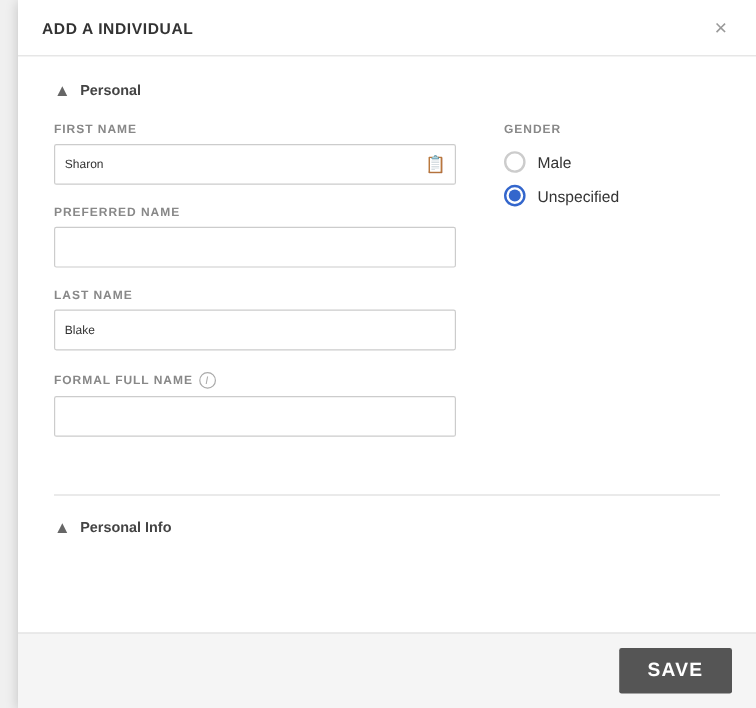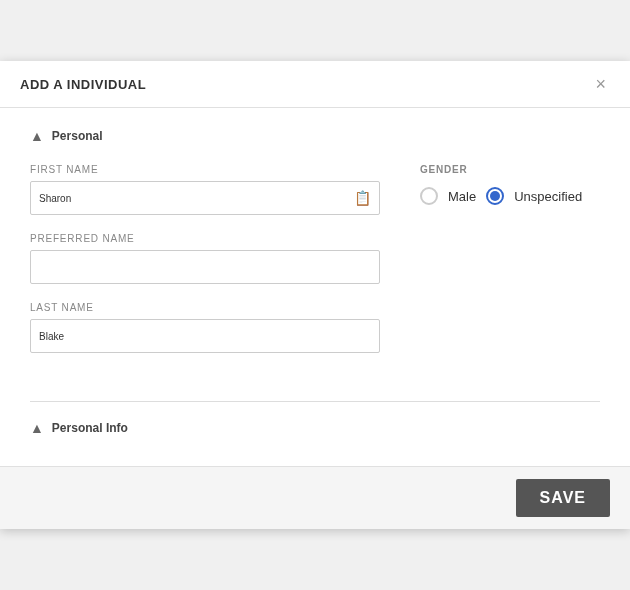--- a/index.html
+++ b/index.html
@@ -12,26 +12,27 @@
       font-family: Arial, Helvetica, sans-serif;
       background: #f0f0f0;
       display: flex;
       align-items: center;
       justify-content: center;
       min-height: 100vh;
     }
 
     .modal-container {
       width: 630px;
-      height: 468px;
+      height: 590px;
       background: #fff;
       display: flex;
       flex-direction: column;
       position: relative;
       box-shadow: 0 2px 10px rgba(0,0,0,0.2);
+      margin-left: 15px;
     }
 
     .modal-header {
       display: flex;
       align-items: center;
       justify-content: space-between;
       padding: 14px 20px;
       border-bottom: 1px solid #e0e0e0;
       background: #fff;
     }
@@ -117,21 +118,21 @@
       width: 180px;
     }
 
     .form-group {
       margin-bottom: 18px;
     }
 
     .form-label {
       display: block;
       font-size: 10px;
-      font-weight: normal;
+      font-weight: bold;
       color: #888;
       letter-spacing: 0.8px;
       text-transform: uppercase;
       margin-bottom: 6px;
     }
 
     .form-label-with-icon {
       display: flex;
       align-items: center;
       gap: 5px;
@@ -192,20 +193,21 @@
       font-size: 10px;
       font-weight: bold;
       color: #888;
       letter-spacing: 0.8px;
       text-transform: uppercase;
       margin-bottom: 12px;
     }
 
     .radio-group {
       display: flex;
+      flex-direction: column;
       gap: 10px;
     }
 
     .radio-item {
       display: flex;
       align-items: center;
       gap: 10px;
       cursor: pointer;
     }
 
@@ -304,20 +306,27 @@
           <div class="form-group">
             <label class="form-label">PREFERRED NAME</label>
             <input type="text" class="form-input" value="" style="">
           </div>
 
           <div class="form-group">
             <label class="form-label">LAST NAME</label>
             <input type="text" class="form-input" value="Blake" style="">
           </div>
 
+          <div class="form-group">
+            <div class="form-label-with-icon">
+              <span>FORMAL FULL NAME</span>
+              <span class="info-icon">i</span>
+            </div>
+            <input type="text" class="form-input" value="" style="">
+          </div>
 
         </div>
 
         <div class="form-right">
           <div class="gender-label">GENDER</div>
           <div class="radio-group">
 
             <div class="radio-item">
               <div class="radio-circle"></div>
               <span class="radio-label">Male</span>

